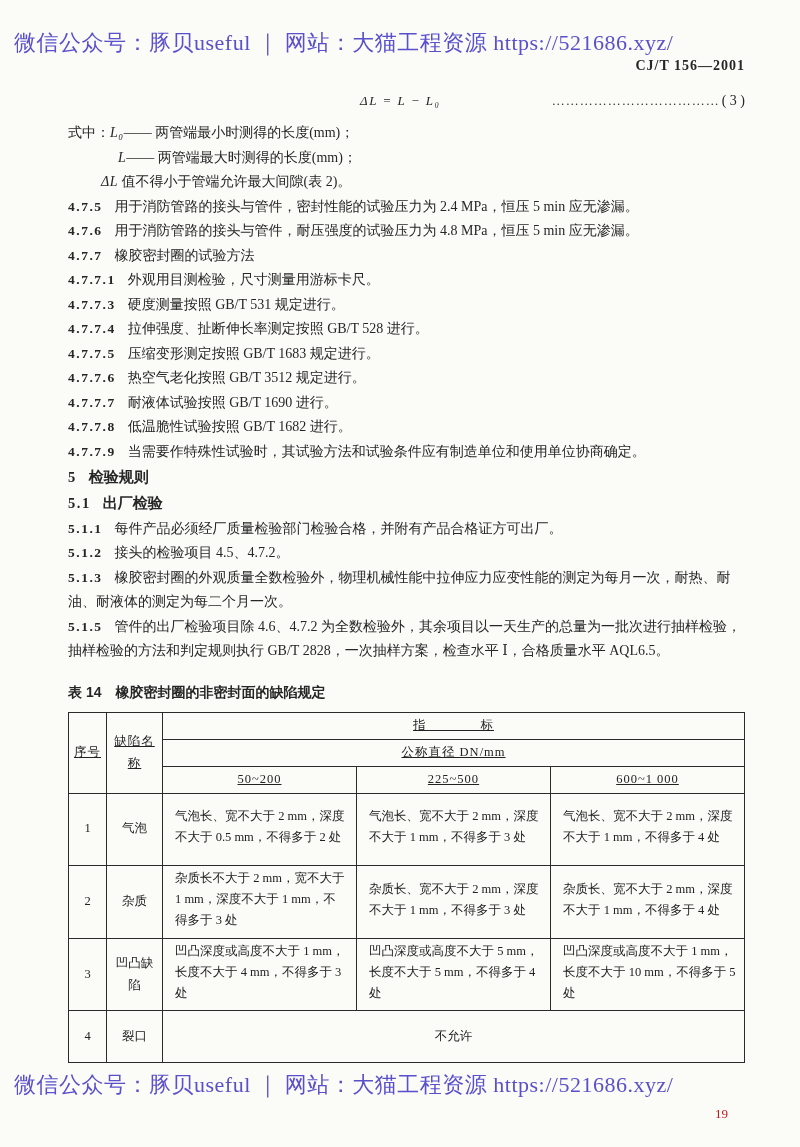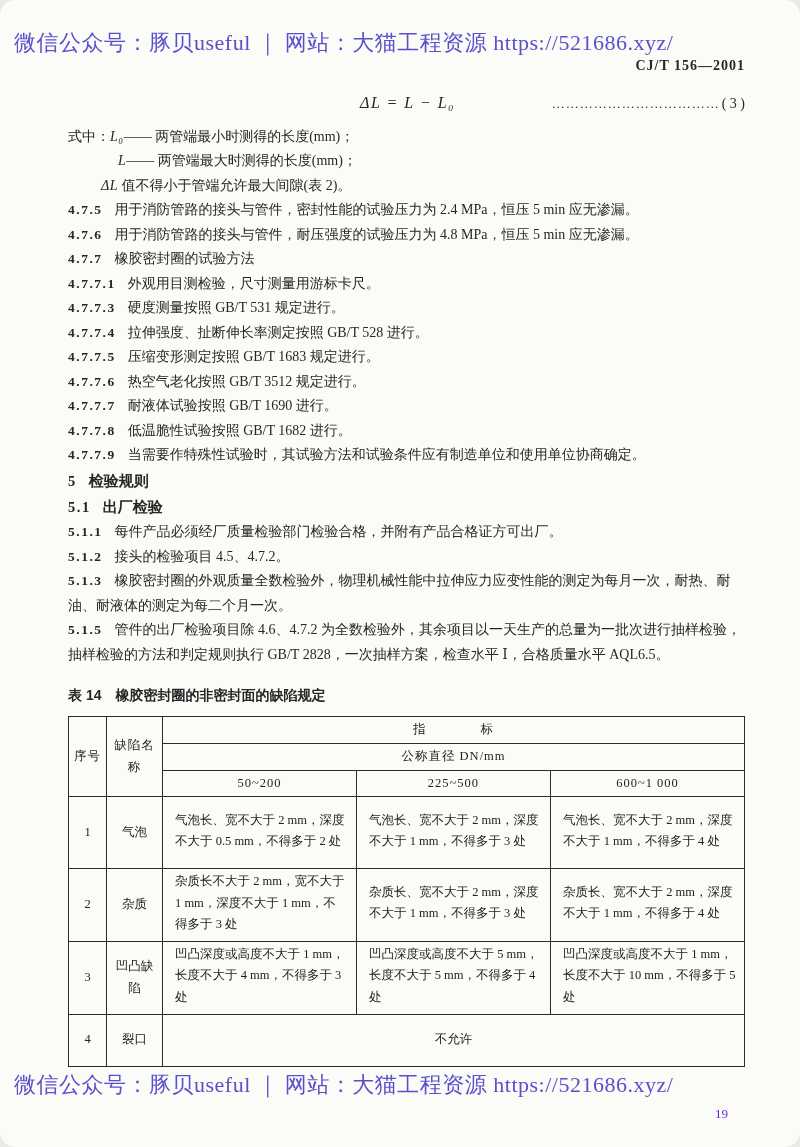--- a/index.html
+++ b/index.html
@@ -5,21 +5,20 @@
   * { margin:0; padding:0; box-sizing:border-box; }
   html, body { background:#e9e9e9; }
   .page {
     position:relative;
     width:800px; height:1147px;
     margin:0 auto;
     background:#fbfbf8;
     overflow:hidden;
     color:#262626;
     font-family:"Liberation Serif","DejaVu Serif",serif;
-    border-radius:15px;
   }
   .watermark {
     position:absolute; left:14px; right:10px;
     font-size:22px; color:#5a50cb;
     white-space:nowrap; letter-spacing:0.5px;
     z-index:6;
     font-family:"Liberation Serif","DejaVu Serif",serif;
   }
   .watermark.top { top:28px; }
   .watermark.bottom { top:1070px; }
@@ -28,21 +27,21 @@
     position:absolute; top:54px; left:68px; right:55px;
     font-size:14px; line-height:1.75;
   }
   .doc-number {
     text-align:right;
     font-size:14px; font-weight:700; letter-spacing:1px;
     margin-bottom:2px;
   }
   .formula-row { display:flex; align-items:baseline; margin:10px 0 8px; }
   .formula {
-    font-style:italic; font-size:16px; letter-spacing:1.5px;
+    font-style:italic; font-size:13px; letter-spacing:1.5px;
     margin-left:292px;
   }
   .dots {
     margin-left:auto; width:168px; overflow:hidden; white-space:nowrap;
     font-size:13px; letter-spacing:1px; color:#333;
   }
   .eq-num { font-size:14px; margin-left:2px; }
 
   .legend p { margin:0; }
   .legend .lg2 { padding-left:50px; }
@@ -68,30 +67,31 @@
     margin:16px 0 8px;
   }
   table.t14 {
     width:676px; margin:0 auto; border-collapse:collapse;
     table-layout:fixed; font-size:12.5px; color:#222;
   }
   .t14 th, .t14 td { border:1px solid #2b2b2b; }
   .t14 th {
     font-weight:400; text-align:center; padding:2px 2px; height:24px;
     letter-spacing:1px;
+    text-decoration:underline;
   }
   .t14 td { padding:4px 6px; }
   .t14 td.c { text-align:center; }
   .t14 td.detail { text-align:left; line-height:1.7; padding:2px 8px 6px 12px; }
   .t14 tbody tr.r { height:72px; }
   .t14 tbody tr.r-last { height:52px; }
 
   .page-number {
     position:absolute; top:1106px; right:72px;
-    font-size:13px; color:#6d28d9; z-index:7;
+    font-size:13px; color:#b91c1c; z-index:7;
   }
 </style>
 </head>
 <body>
 
 <div class="page">
 
   <div class="watermark top">微信公众号：豚贝useful ｜ 网站：大猫工程资源 https://521686.xyz/</div>
 
   <div class="content">

